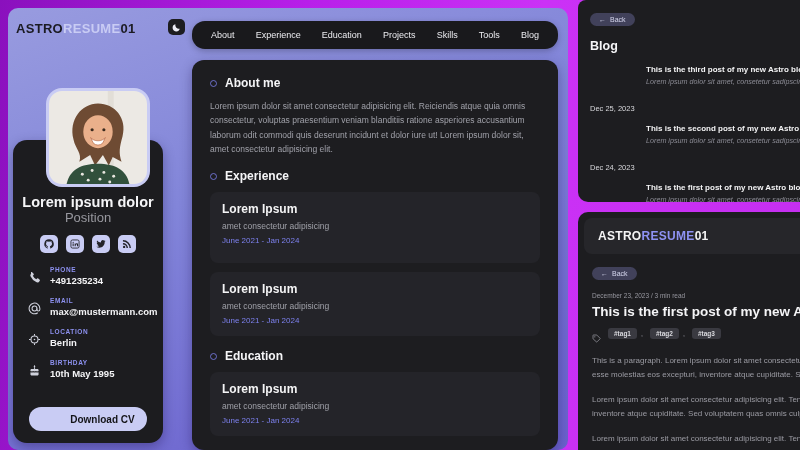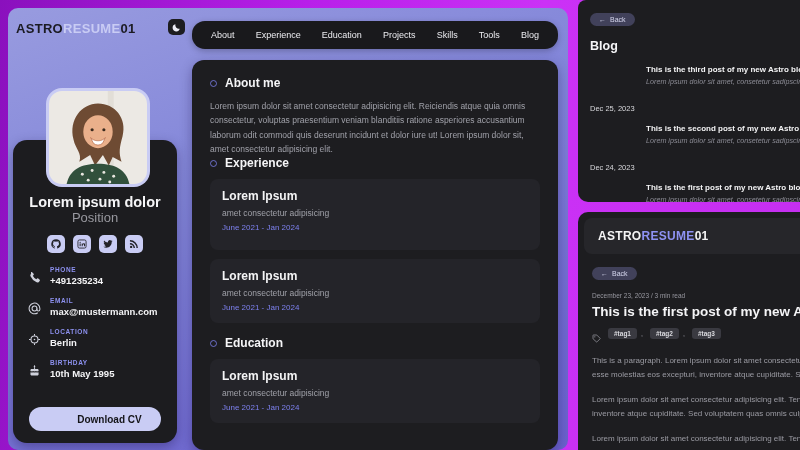--- a/index.html
+++ b/index.html
@@ -27,21 +27,21 @@
   .moon-btn svg { width:9px; height:9px; }
   .rp-nav {
     position:absolute; left:184px; top:13px; width:366px; height:28px;
     background:#19191c; border-radius:13px;
     display:flex; align-items:center; justify-content:space-between;
     padding:0 19px; box-shadow:0 2px 6px rgba(0,0,0,.25);gap:12px;
   }
   .rp-nav a { color:#ececf0; font-size:9px; text-decoration:none; cursor:pointer; }
 
   .profile-card {
-    position:absolute; left:5px; top:132px; width:164px; height:303px;
+    position:absolute; left:5px; top:132px; width:150px; height:303px;
     background:#1c1c1f; border-radius:14px; box-shadow:0 4px 12px rgba(20,10,60,.35);
   }
   .photo-frame {
     position:absolute; left:33px; top:-52px; width:104px; height:99px;
     background:#c9ccf4; border-radius:16px; padding:3px;
   }
   .photo-frame svg { width:100%; height:100%; border-radius:13px; display:block; }
   .p-name { padding-top:54px; text-align:center; color:#f5f5f7; font-size:14.5px; font-weight:bold; }
   .p-pos { text-align:center; color:#98989f; font-size:13px; }
   .socials { margin-top:10px; display:flex; justify-content:center; gap:8px; }
@@ -63,21 +63,21 @@
   }
 
   .content-card {
     position:absolute; left:184px; top:52px; width:366px; height:390px;
     background:#1d1d20; border-radius:12px; padding:16px 18px 0; overflow:hidden;
     box-shadow:0 4px 12px rgba(20,10,60,.35);
   }
   .sec-head { display:flex; align-items:center; margin-bottom:9px; }
   .ring { width:7px; height:7px; border:1.5px solid #7d81ee; border-radius:50%; margin-right:8px; opacity:.8; }
   .sec-title { color:#f5f5f7; font-size:12px; font-weight:bold; }
-  .about-text { color:#a0a1a9; font-size:8.5px; line-height:1.68; }
+  .about-text { color:#a0a1a9; font-size:8.5px; line-height:1.68; margin-bottom:13px; }
   .xp-card { background:#242429; border-radius:8px; padding:10px 12px 11px; margin-bottom:9px; }
   .xp-title { color:#f4f4f5; font-size:12px; font-weight:bold; }
   .xp-sub { color:#9fa0a8; font-size:8.5px; margin-top:5px; }
   .xp-period { color:#7d81ee; font-size:8px; margin-top:5px; }
   .xp-list { list-style:none; margin-top:7px; }
   .xp-list li { color:#a0a1a9; font-size:8.5px; line-height:1.65; padding-left:11px; position:relative; }
   .xp-list li::before { content:"•"; position:absolute; left:1px; color:#a0a1a9; }
   .mt { margin-top:13px; }
 
   

